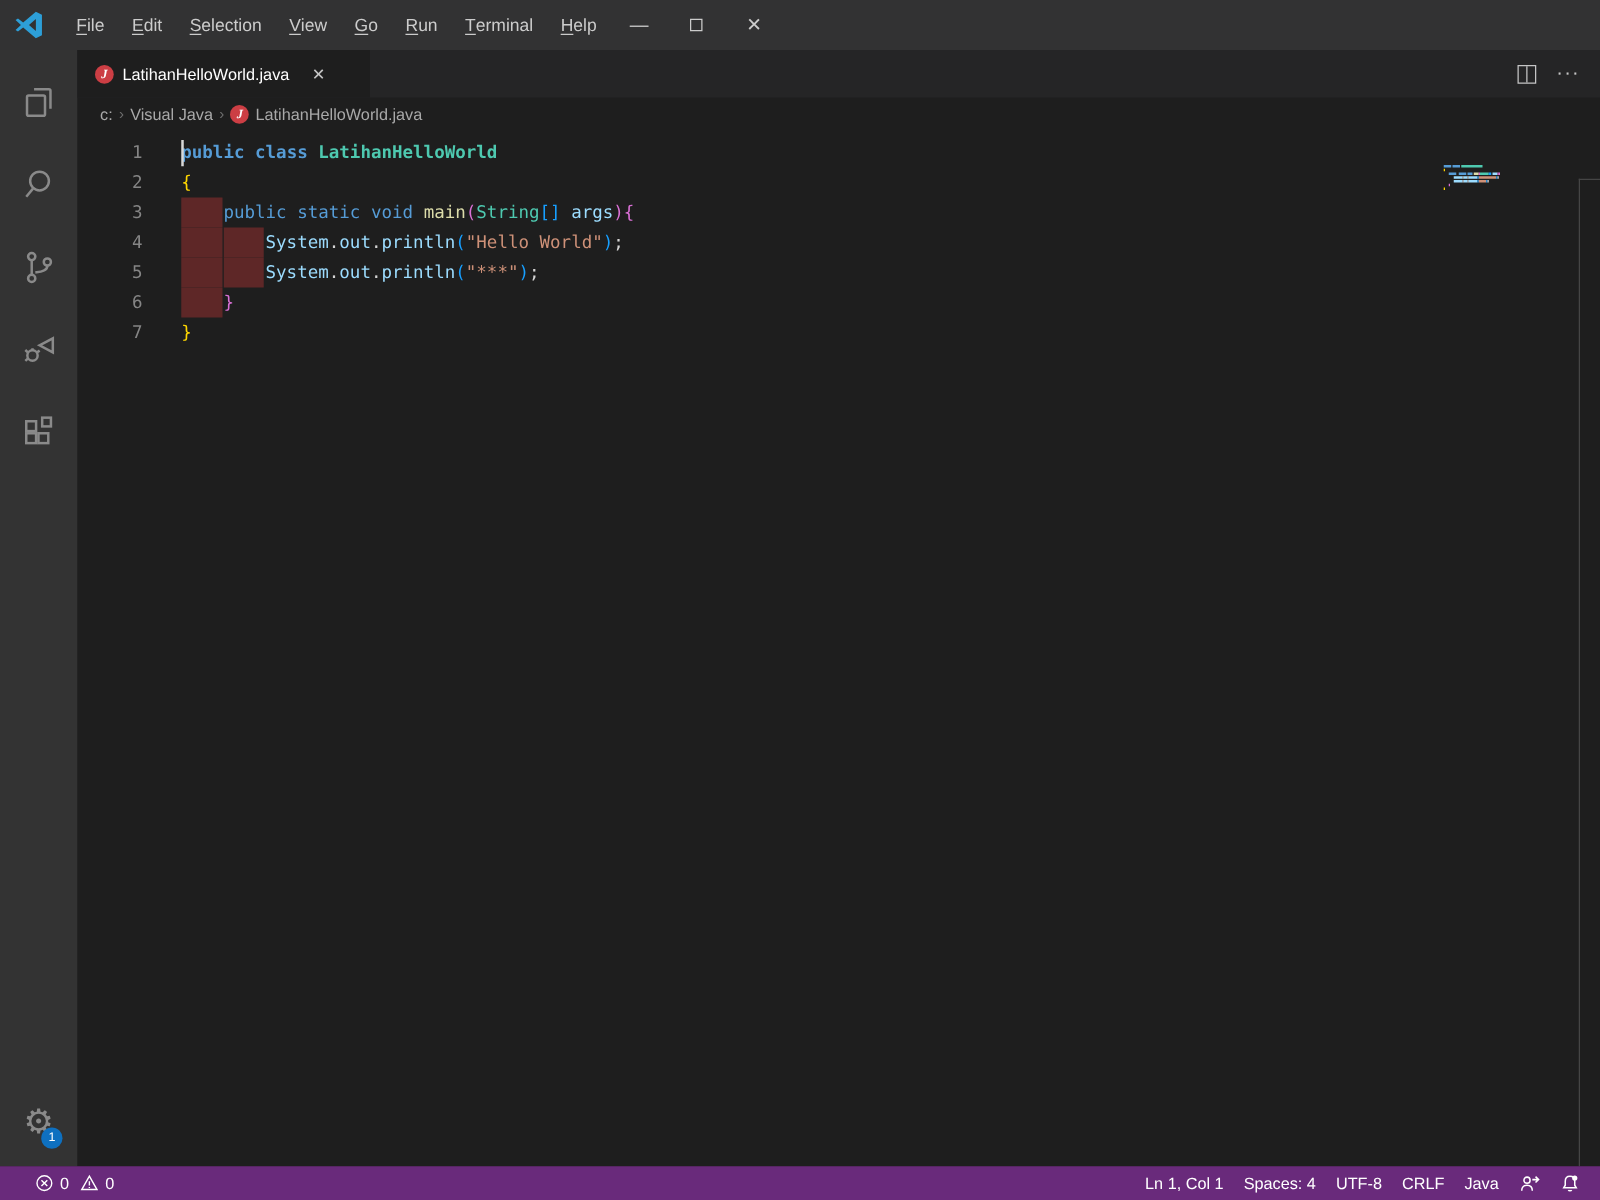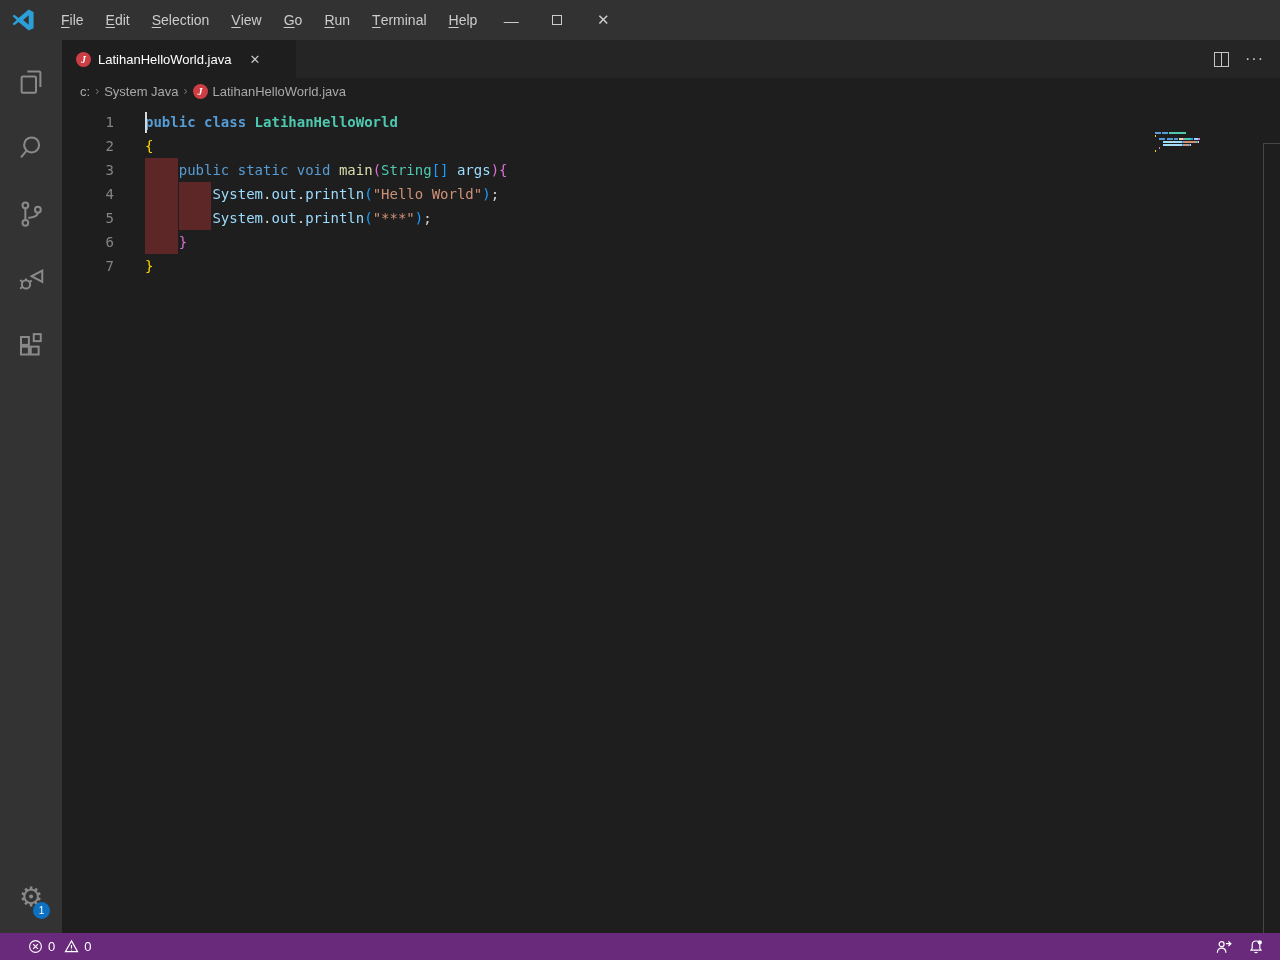--- a/index.html
+++ b/index.html
@@ -163,21 +163,21 @@
     </div>
     <div class="tab-actions">
       <span class="split-icon"></span>
       <span class="more-dots">···</span>
     </div>
   </div>
 
   <div class="breadcrumb">
       <span class="bc-seg">c:</span>
       <span class="bc-sep">›</span>
-      <span class="bc-seg">System Java</span>
+      <span class="bc-seg">Visual Java</span>
       <span class="bc-sep">›</span>
       <span class="bc-seg"><span class="java-badge">J</span>LatihanHelloWorld.java</span>
     </div>
 
   <div class="code-region">
     <div id="decorations">
         <div class="tab-decoration" style="background: rgb(94, 39, 39); left: 83px; top: 54px; width: 32.72px; height: 24px;"></div>
         <div class="tab-decoration" style="background: rgb(94, 39, 39); left: 83px; top: 78px; width: 32.72px; height: 24px;"></div>
         <div class="tab-decoration" style="background: rgb(94, 39, 39); left: 116.72px; top: 78px; width: 32.72px; height: 24px;"></div>
         <div class="tab-decoration" style="background: rgb(94, 39, 39); left: 83px; top: 102px; width: 32.72px; height: 24px;"></div>
@@ -281,20 +281,27 @@
       <span class="sb-icon" style="margin-left:4px;">
         <svg width="15" height="15" viewBox="0 0 16 16" stroke="#ffffff" fill="none" stroke-width="1.2">
           <path d="M8 2 L14.5 13.5 L1.5 13.5 Z"></path>
             <path d="M8 6.5 V10 M8 11.4 V12.2"></path>
         </svg>
       </span>
       <span>0</span>
     </div>
   </div>
   <div class="sb-group sb-right">
+    <div id="sb-right-items" style="display:flex; height:100%;">
+        <div class="sb-item">Ln 1, Col 1</div>
+        <div class="sb-item">Spaces: 4</div>
+        <div class="sb-item">UTF-8</div>
+        <div class="sb-item">CRLF</div>
+        <div class="sb-item">Java</div>
+      </div>
     <div class="sb-item">
       <svg width="17" height="16" viewBox="0 0 18 16" stroke="#ffffff" fill="none" stroke-width="1.3">
         <circle cx="7" cy="5" r="2.6"></circle>
         <path d="M2.5 14 C2.5 10.8 4.5 9.3 7 9.3 C9.5 9.3 11.5 10.8 11.5 14"></path>
         <path d="M11.5 4.5 H16.5 M14.2 2 L16.8 4.5 L14.2 7"></path>
       </svg>
     </div>
     <div class="sb-item">
       <svg width="16" height="16" viewBox="0 0 16 16" fill="none" stroke="#ffffff" stroke-width="1.2">
         <path d="M8 2 C5.6 2 4.2 3.8 4.2 6 V9.2 L3 11.2 H13 L11.8 9.2 V6 C11.8 3.8 10.4 2 8 2 Z"></path>

